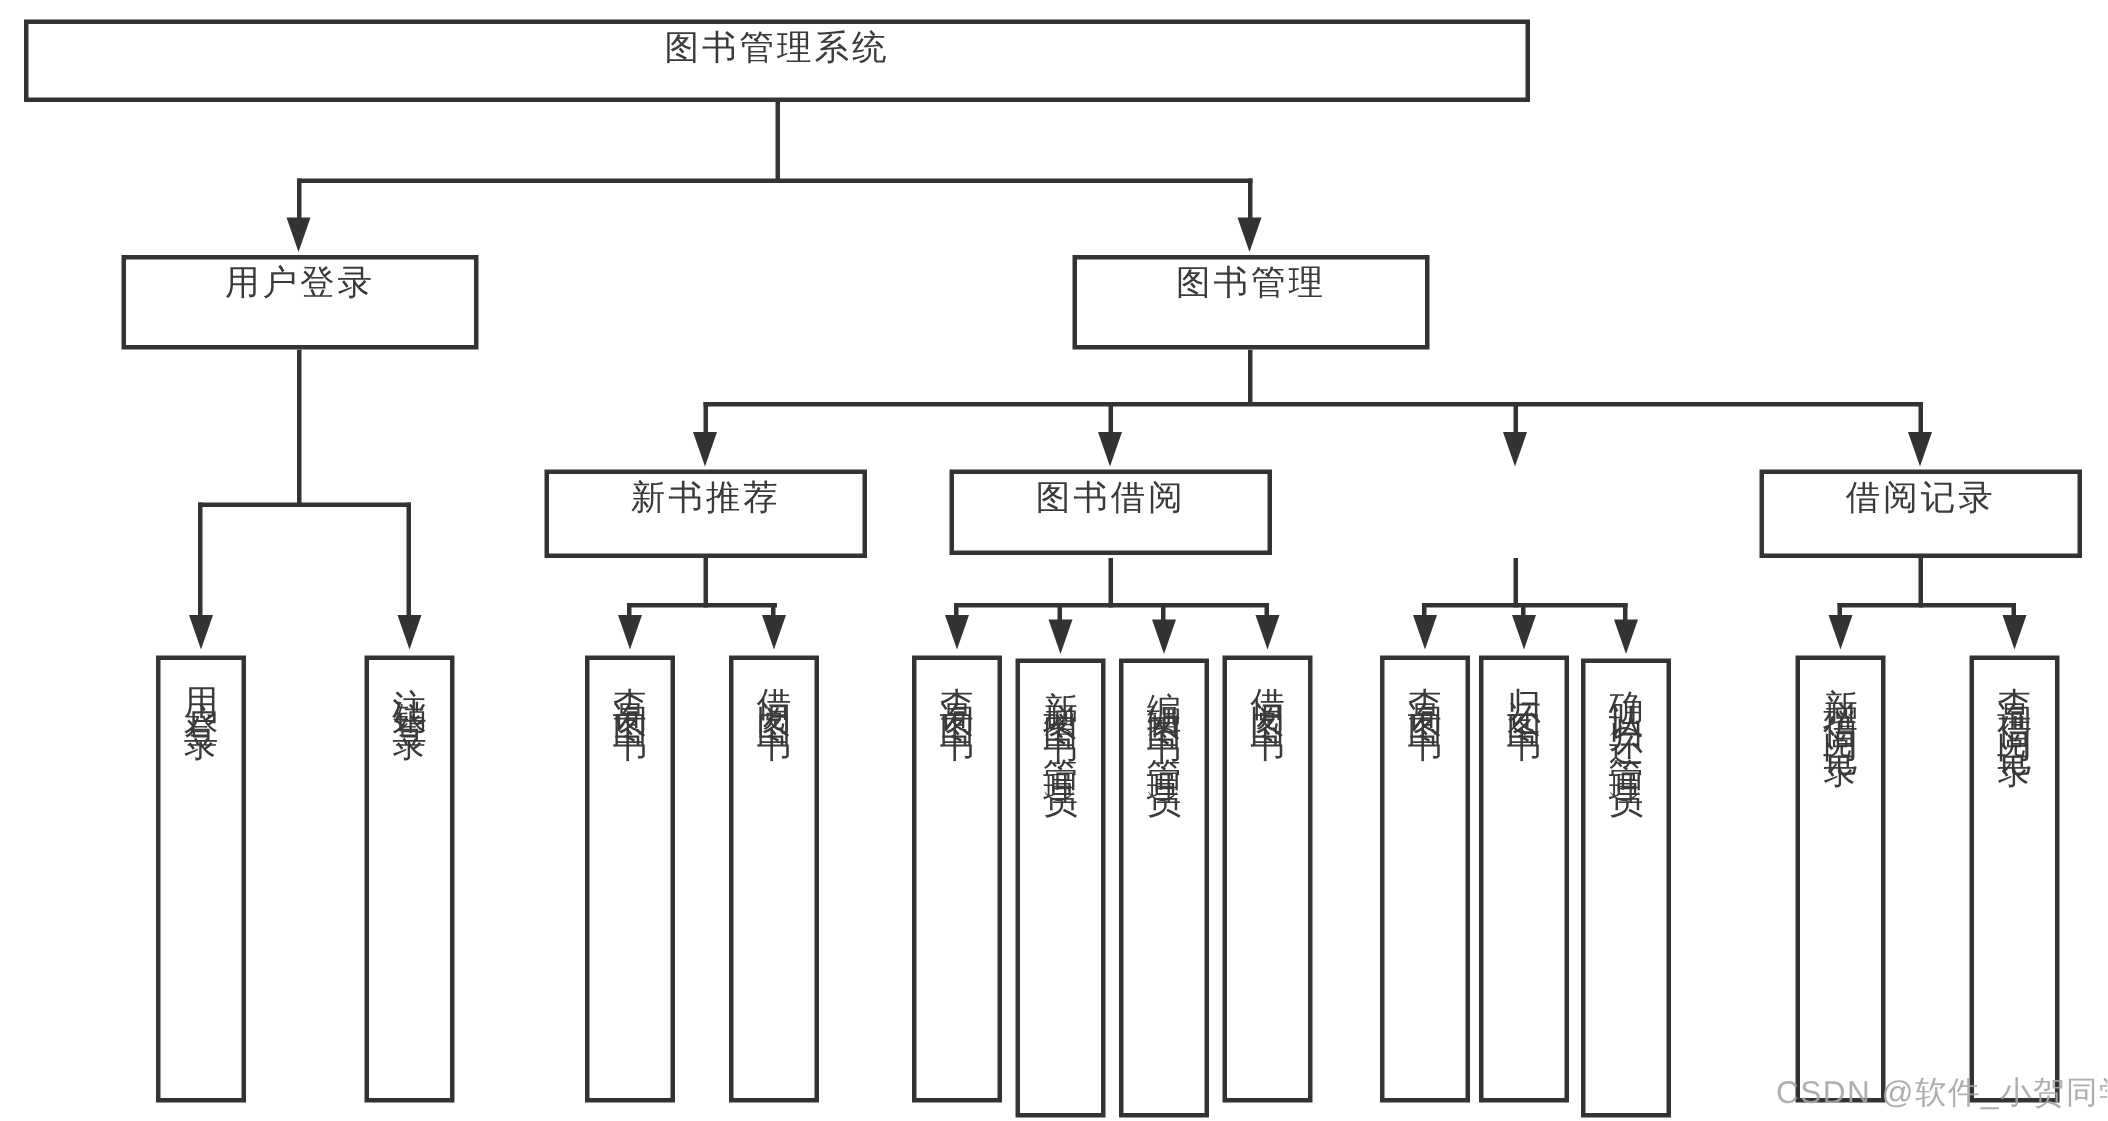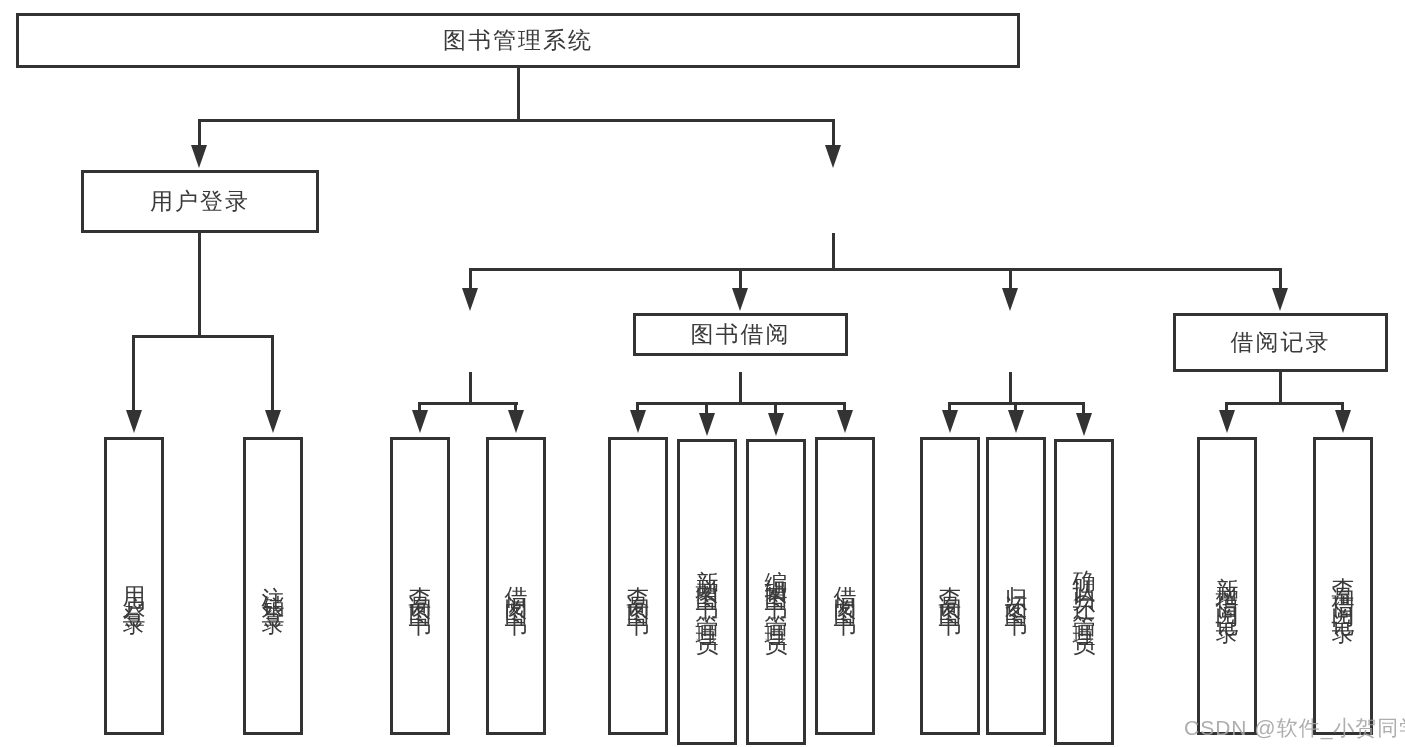--- a/index.html
+++ b/index.html
@@ -11,21 +11,21 @@
     overflow: hidden;
     font-family: "Liberation Sans", "DejaVu Sans", sans-serif;
     color: #3a3a3a;
   }
   .box {
     position: absolute;
     box-sizing: border-box;
     background: #ffffff;
     border: 3px solid #333333;
     display: flex;
-    align-items: center;
+    align-items: flex-start;
     justify-content: center;
     z-index: 2;
   }
   .box .lbl {
     font-size: 23px;
     letter-spacing: 2px;
     color: #3a3a3a;
     white-space: nowrap;
   }
   .leaf .lbl {
@@ -66,40 +66,46 @@
   <div class="vl" style="left:517px; top:66px; height:55px;"></div>
   <div class="hl" style="left:198px; top:119px; width:637px;"></div>
   <div class="vl" style="left:198px; top:119px; height:30px;"></div>
   <div class="arr" style="left:191px; top:145px;"></div>
   <div class="vl" style="left:832px; top:119px; height:30px;"></div>
   <div class="arr" style="left:825px; top:145px;"></div>
 
   <div class="box" style="left:81px; top:170px; width:238px; height:63px;">
     <span class="lbl">用户登录</span>
   </div>
+  <div class="box" style="left:715px; top:170px; width:238px; height:63px;">
+    <span class="lbl">图书管理</span>
+  </div>
 
   <div class="vl" style="left:198px; top:233px; height:104px;"></div>
   <div class="hl" style="left:132px; top:335px; width:142px;"></div>
   <div class="vl" style="left:132px; top:335px; height:77px;"></div>
   <div class="arr" style="left:126px; top:410px;"></div>
   <div class="vl" style="left:271px; top:335px; height:77px;"></div>
   <div class="arr" style="left:265px; top:410px;"></div>
 
   <div class="vl" style="left:832px; top:233px; height:37px;"></div>
   <div class="hl" style="left:469px; top:268px; width:813px;"></div>
   <div class="vl" style="left:469px; top:268px; height:22px;"></div>
   <div class="arr" style="left:462px; top:288px;"></div>
   <div class="vl" style="left:739px; top:268px; height:22px;"></div>
   <div class="arr" style="left:732px; top:288px;"></div>
   <div class="vl" style="left:1009px; top:268px; height:22px;"></div>
   <div class="arr" style="left:1002px; top:288px;"></div>
   <div class="vl" style="left:1279px; top:268px; height:22px;"></div>
   <div class="arr" style="left:1272px; top:288px;"></div>
 
-  <div class="box" style="left:633px; top:313px; width:215px; height:43px;">
+  <div class="box" style="left:363px; top:313px; width:215px; height:59px;">
+    <span class="lbl">新书推荐</span>
+  </div>
+  <div class="box" style="left:633px; top:313px; width:215px; height:57px;">
     <span class="lbl">图书借阅</span>
   </div>
   <div class="box" style="left:1173px; top:313px; width:215px; height:59px;">
     <span class="lbl">借阅记录</span>
   </div>
 
   <div class="vl" style="left:469px; top:372px; height:33px;"></div>
   <div class="hl" style="left:418px; top:402px; width:100px;"></div>
   <div class="vl" style="left:418px; top:402px; height:10px;"></div>
   <div class="arr" style="left:412px; top:410px;"></div>

